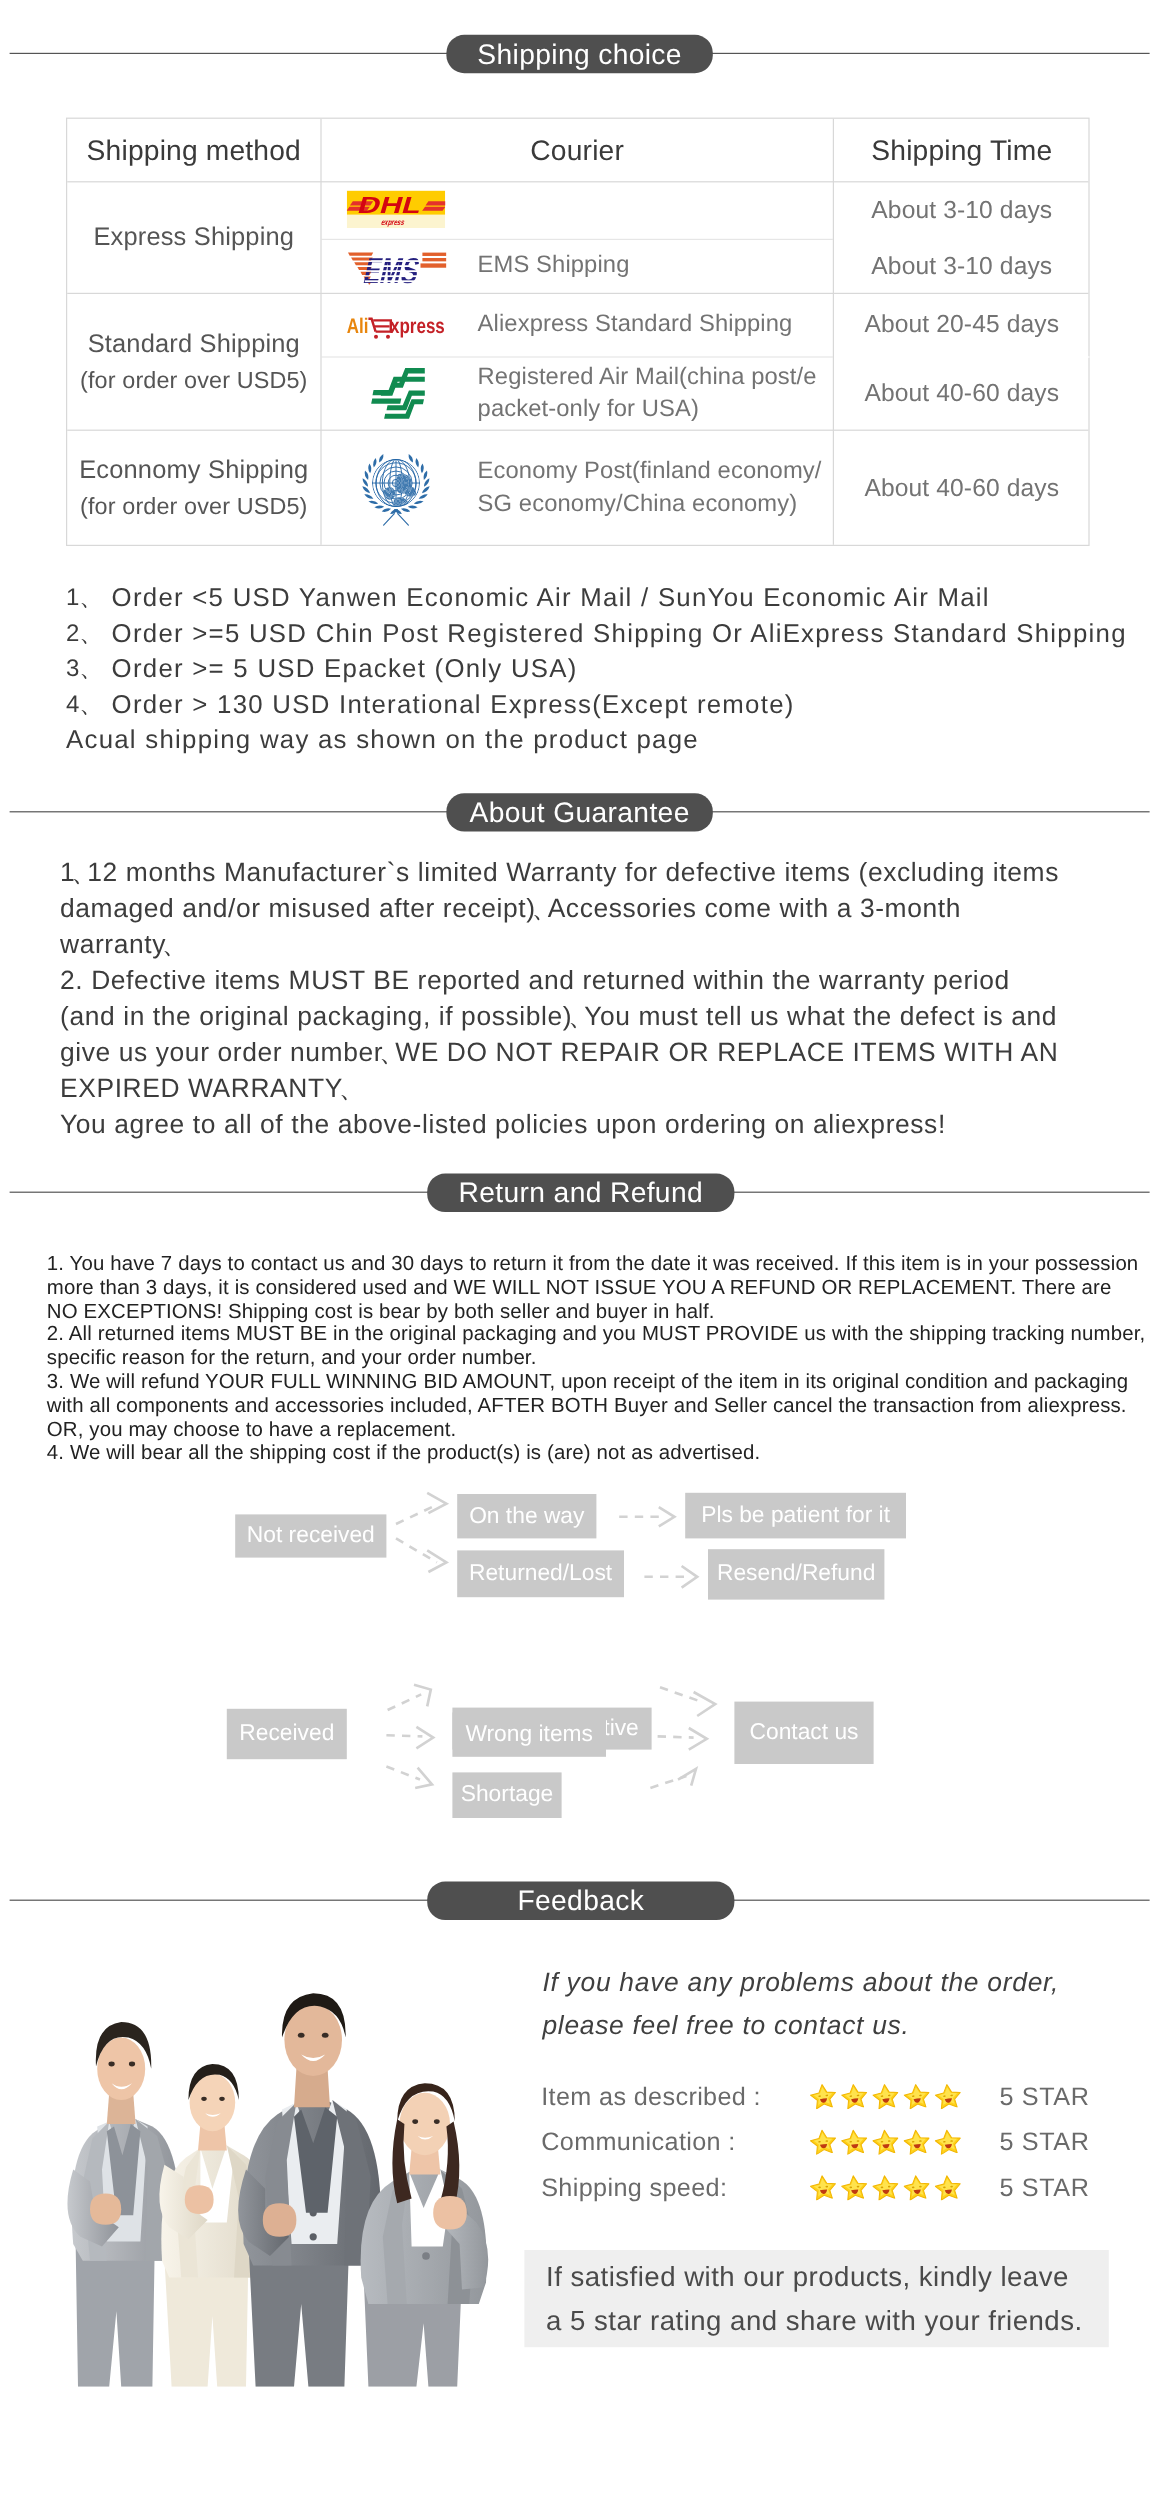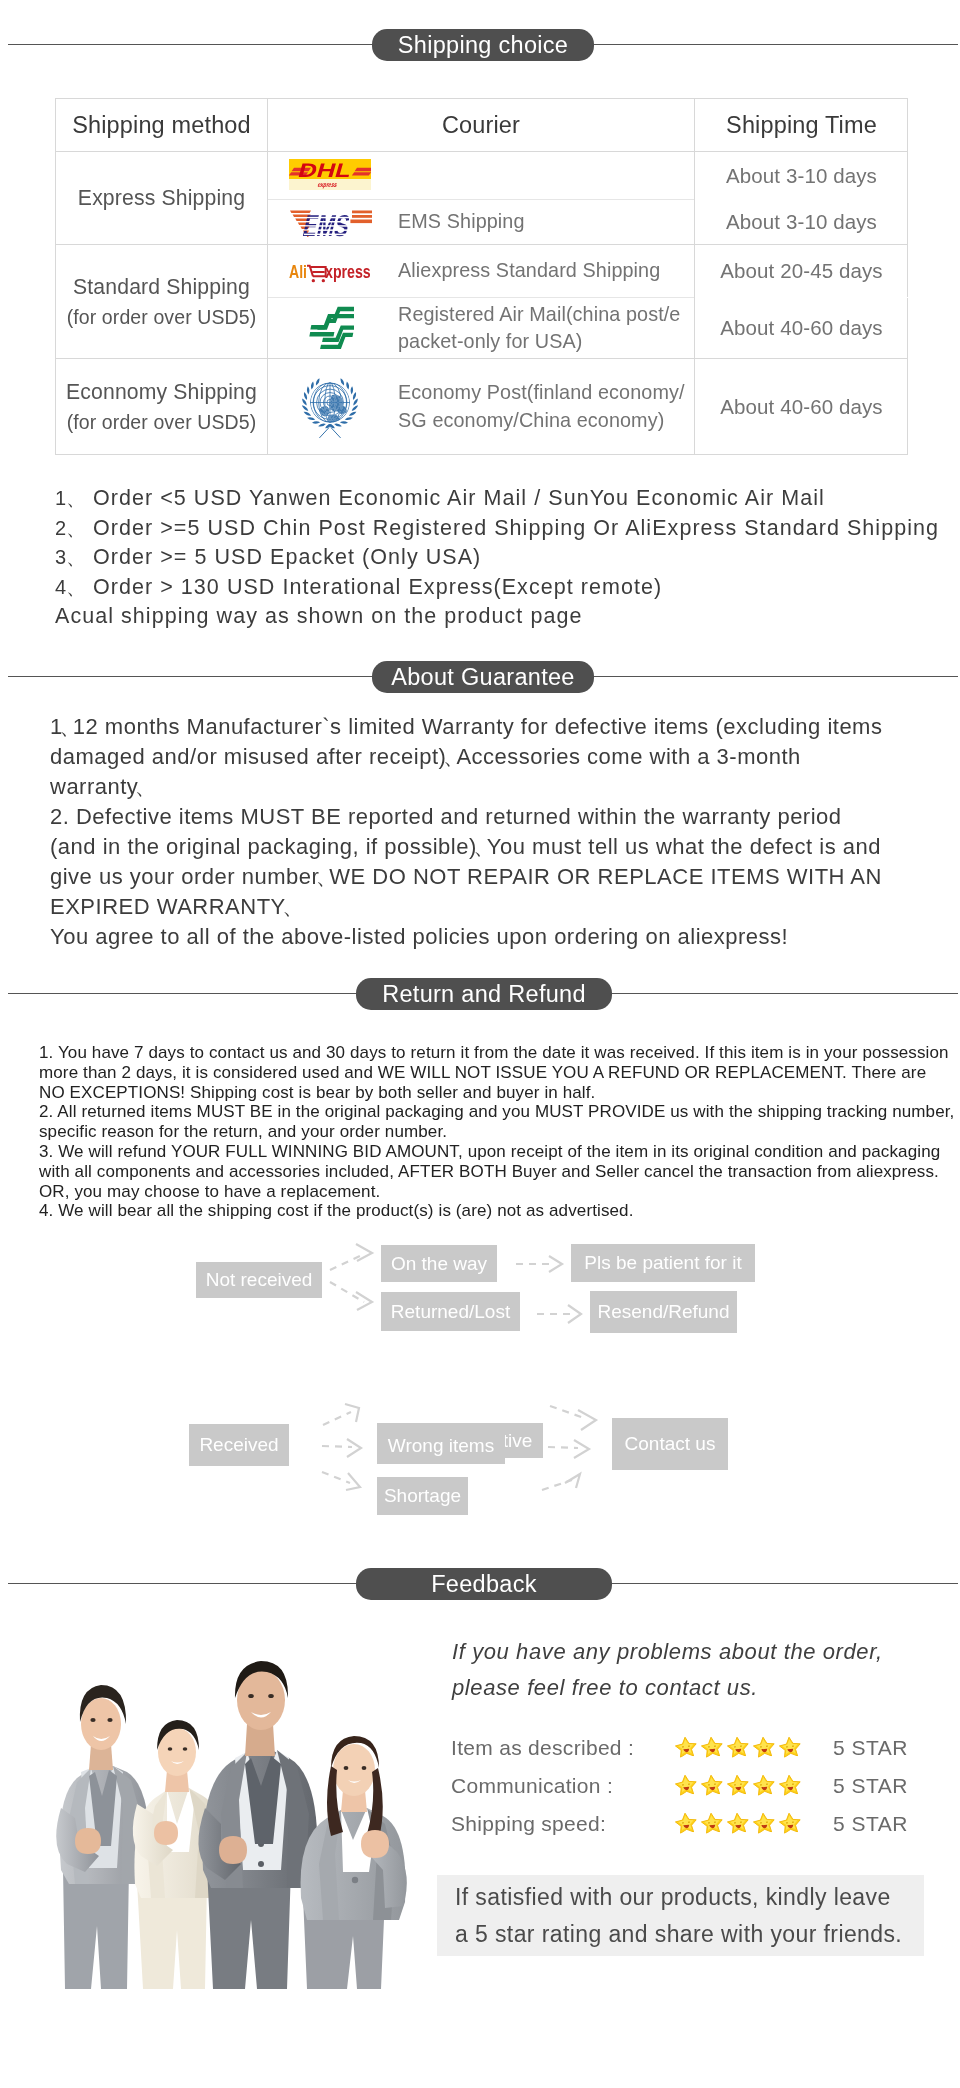--- a/index.html
+++ b/index.html
@@ -291,21 +291,21 @@
     <div>You agree to all of the above-listed policies upon ordering on aliexpress!</div>
   </div>
 
   <div class="banner" style="top:978px">
     <div class="rule"></div>
     <div class="box" style="left:356px;width:256px">Return and Refund</div>
   </div>
 
   <div class="ret" style="left:39px; top:1043px; width:920px">
     <div>1. You have 7 days to contact us and 30 days to return it from the date it was received. If this item is in your possession</div>
-    <div>more than 2 days, it is considered used and WE WILL NOT ISSUE YOU A REFUND OR REPLACEMENT. There are</div>
+    <div>more than 3 days, it is considered used and WE WILL NOT ISSUE YOU A REFUND OR REPLACEMENT. There are</div>
     <div>NO EXCEPTIONS! Shipping cost is bear by both seller and buyer in half.</div>
     <div>2. All returned items MUST BE in the original packaging and you MUST PROVIDE us with the shipping tracking number,</div>
     <div>specific reason for the return, and your order number.</div>
     <div>3. We will refund YOUR FULL WINNING BID AMOUNT, upon receipt of the item in its original condition and packaging</div>
     <div> with all components and accessories included, AFTER BOTH Buyer and Seller cancel the transaction from aliexpress.</div>
     <div>OR, you may choose to have a replacement.</div>
     <div>4.  We will bear all the shipping cost if the product(s) is (are) not as advertised.</div>
   </div>
 
   <svg class="flow-arrows" width="960" height="320" style="position:absolute;left:0;top:1240">

